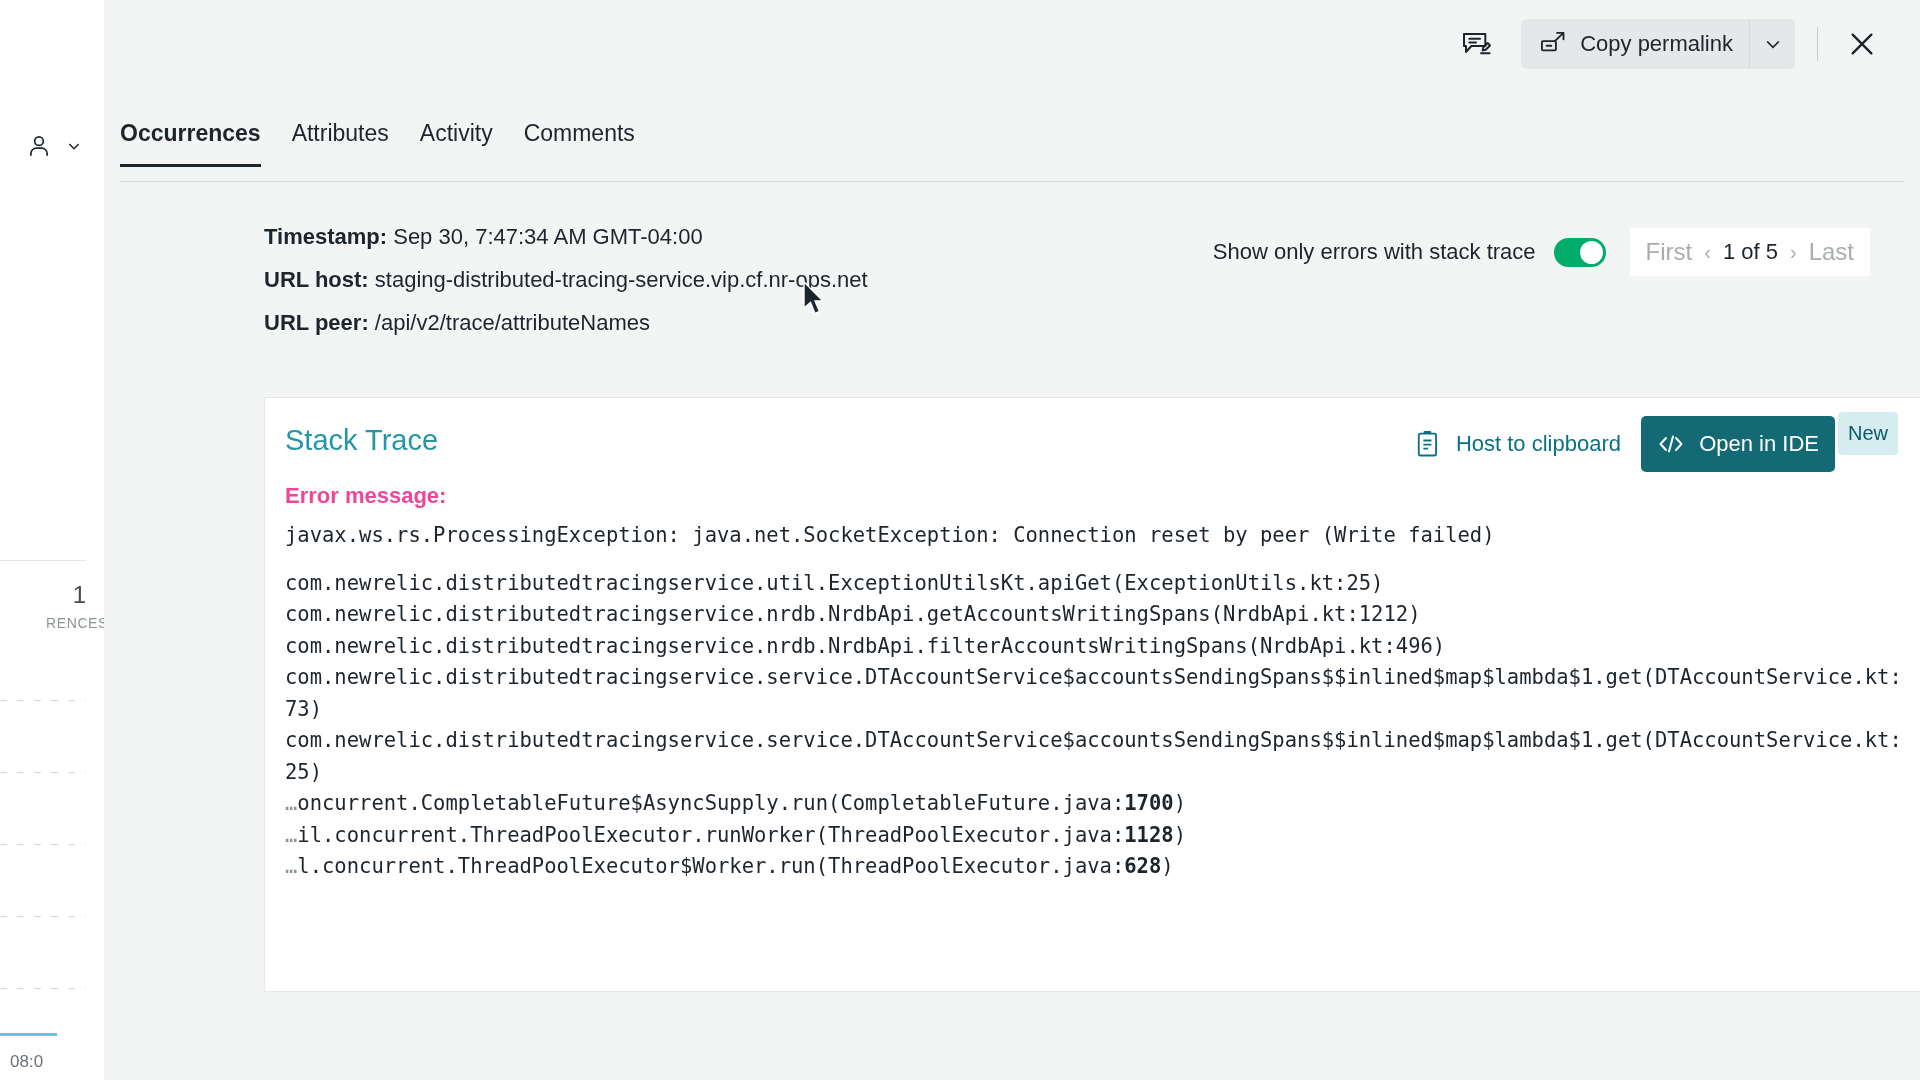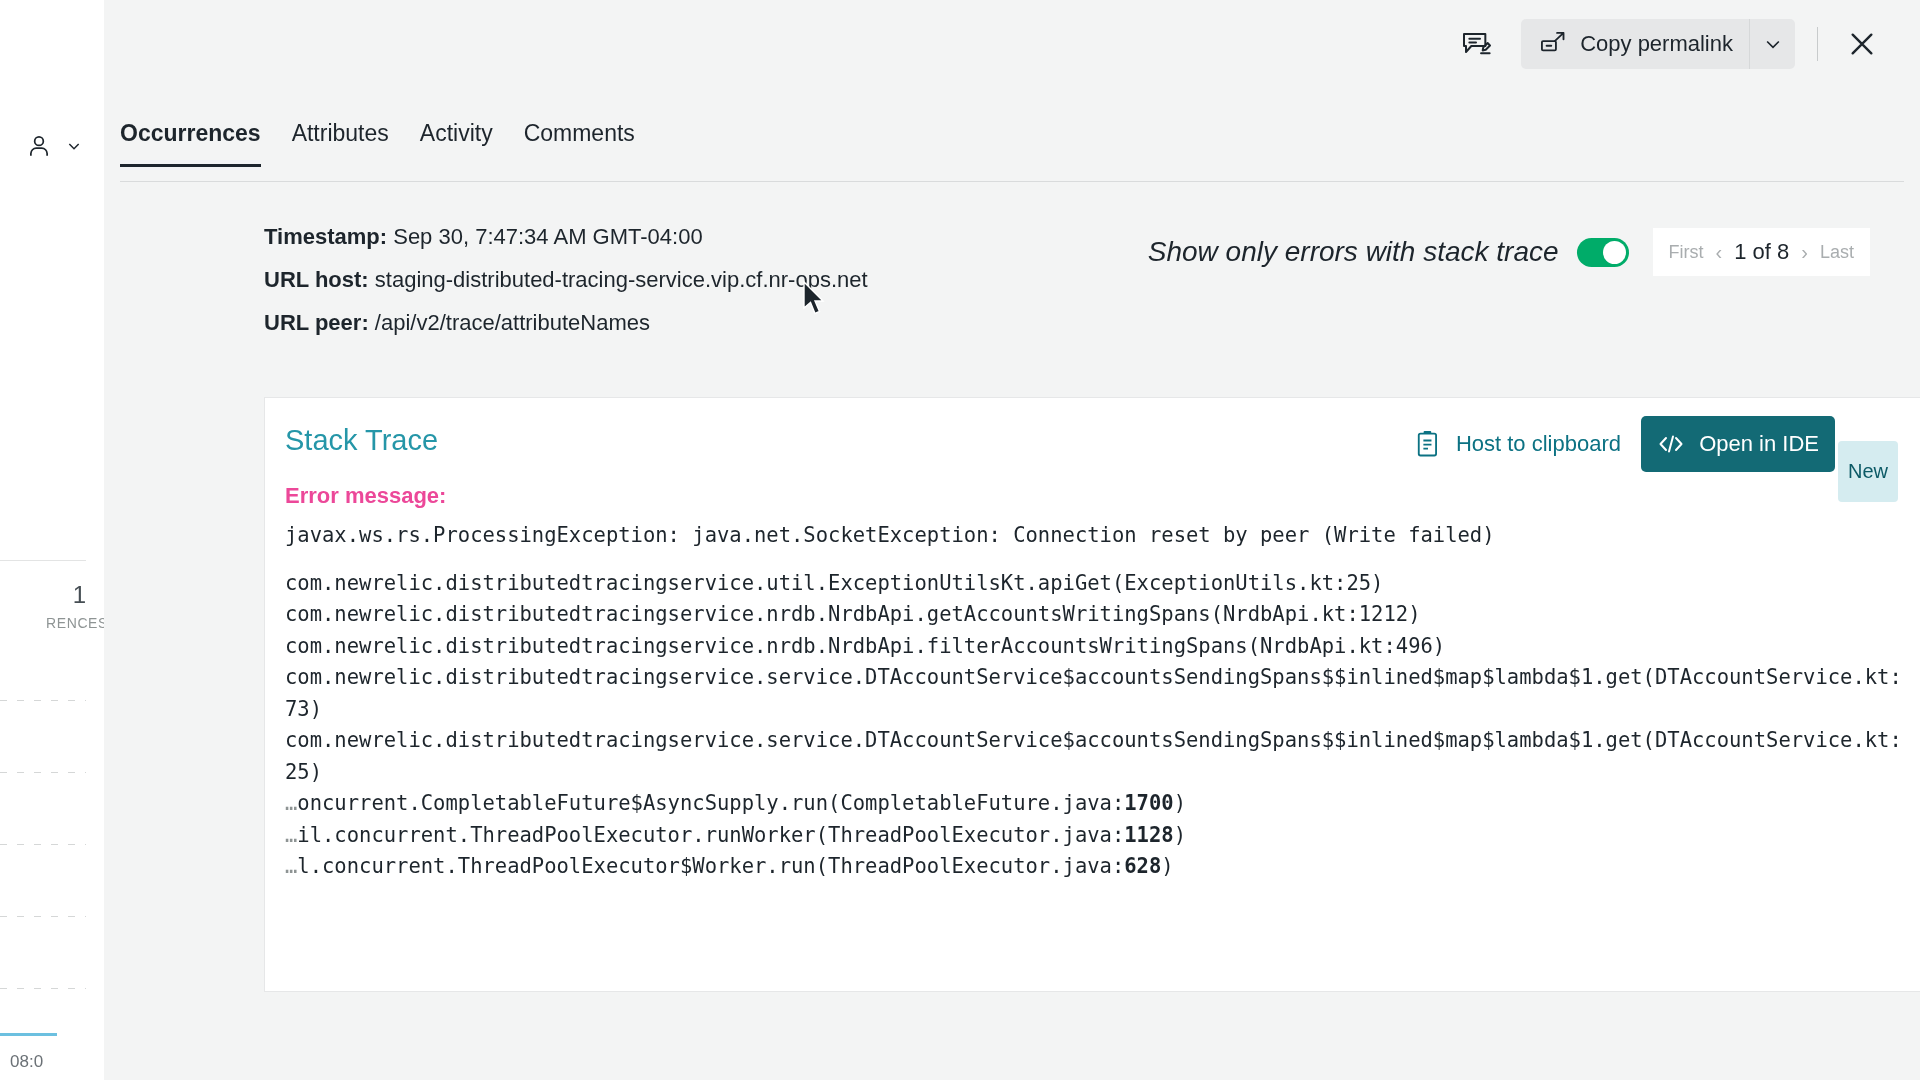--- a/index.html
+++ b/index.html
@@ -131,35 +131,35 @@
     font-size: 22px; color: #1d252c; margin-bottom: 17px;
     white-space: nowrap;
   }
   .meta-line b { font-weight: bold; }
 
   
   #controls {
     position: absolute; right: 50px; top: 228px;
     display: flex; align-items: center; gap: 0;
   }
-  #toggle-label { font-size: 28px; color: #1d252c; white-space: nowrap; font-style: italic; }
+  #toggle-label { font-size: 22px; color: #1d252c; white-space: nowrap; }
   #toggle-switch {
     width: 52px; height: 29px; border-radius: 15px;
     background: #00ac69; position: relative; margin-left: 18px;
     cursor: pointer; border: none; flex: none;
   }
   #toggle-switch::after {
     content: ""; position: absolute; right: 3px; top: 3px;
     width: 23px; height: 23px; border-radius: 50%; background: #fff;
   }
   #pagination {
     display: flex; align-items: center; background: #fff;
     height: 48px; padding: 0 16px; margin-left: 24px; gap: 9px;
   }
-  .page-edge { font-size: 18px; color: #a9adaf; cursor: pointer; }
+  .page-edge { font-size: 24px; color: #a9adaf; cursor: pointer; }
   .page-arrow {
     font-size: 20px; color: #a9adaf; cursor: pointer;
     padding: 0 3px;
   }
   #page-current { font-size: 22px; color: #1d252c; white-space: nowrap; }
 
   
   #card {
     position: absolute; left: 160px; top: 397px;
     width: 1660px; height: 595px;
@@ -182,23 +182,23 @@
   }
   #open-ide {
     position: absolute; right: 88px; top: 18px;
     height: 56px; display: flex; align-items: center; gap: 14px;
     background: #136a75; color: #fff; border: none; border-radius: 5px;
     padding: 0 16px; cursor: pointer;
     font-size: 22px; font-family: "Liberation Sans", sans-serif;
     white-space: nowrap;
   }
   #new-badge {
-    position: absolute; right: 25px; top: 43px;
+    position: absolute; right: 25px; top: 14px;
     background: #d5ecf0; color: #0c5a66; border-radius: 4px;
-    padding: 19px 10px; font-size: 20px; white-space: nowrap; margin-left: 16px;
+    padding: 10px 10px; font-size: 20px; white-space: nowrap; margin-left: 16px;
   }
 
   #err-label {
     position: absolute; left: 20px; top: 85px;
     font-size: 22px; font-weight: bold; color: #ec4899;
   }
   #trace {
     position: absolute; left: 20px; top: 122px; right: 20px;
     font-family: "DejaVu Sans Mono", monospace;
     font-size: 20.5px; line-height: 31.5px; color: #1d252c;
@@ -302,21 +302,21 @@
       <span>/api/v2/trace/attributeNames</span>
     </div>
   </div>
 
   <div id="controls">
     <span id="toggle-label">Show only errors with stack trace</span>
     <button id="toggle-switch"></button>
     <div id="pagination">
       <span class="page-edge">First</span>
       <span class="page-arrow">‹</span>
-      <span id="page-current">1 of 8</span>
+      <span id="page-current">1 of 5</span>
       <span class="page-arrow">›</span>
       <span class="page-edge">Last</span>
     </div>
   </div>
 
   <div id="card">
     <div id="card-head">
       <div id="card-title">Stack Trace</div>
 
       <button id="copy-clip">

